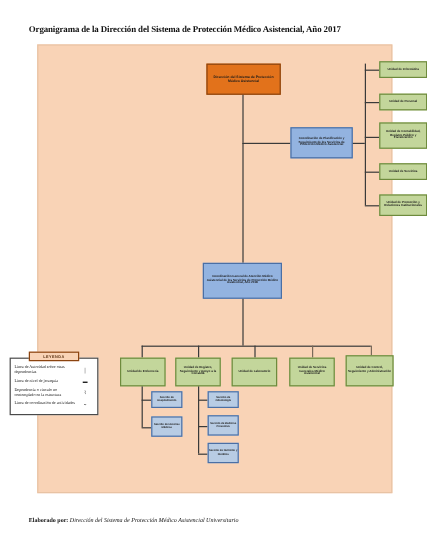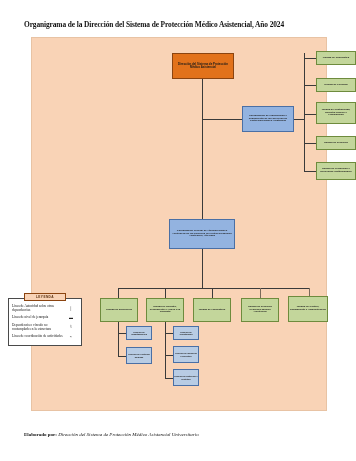--- a/index.html
+++ b/index.html
@@ -73,21 +73,21 @@
   #footer{
     position:absolute;left:24px;top:432px;width:320px;
     font-size:5px;color:#111;
   }
   #footer b{font-weight:bold;}
   #footer i{font-style:italic;}
 </style>
 </head>
 <body>
 
-<div id="title">Organigrama de la Dirección del Sistema de Protección Médico Asistencial, Año 2024</div>
+<div id="title">Organigrama de la Dirección del Sistema de Protección Médico Asistencial, Año 2017</div>
 
 <div id="canvas">
 
   <div class="box root" style="left:140px;top:15px;width:62px;height:26px;">
     <span>Dirección del Sistema de Protección Médico Asistencial</span>
   </div>
 
   <div class="ln v" style="left:170px;top:41px;height:40px;"></div>
 
   <div class="ln h" style="left:170px;top:81px;width:40px;"></div>

